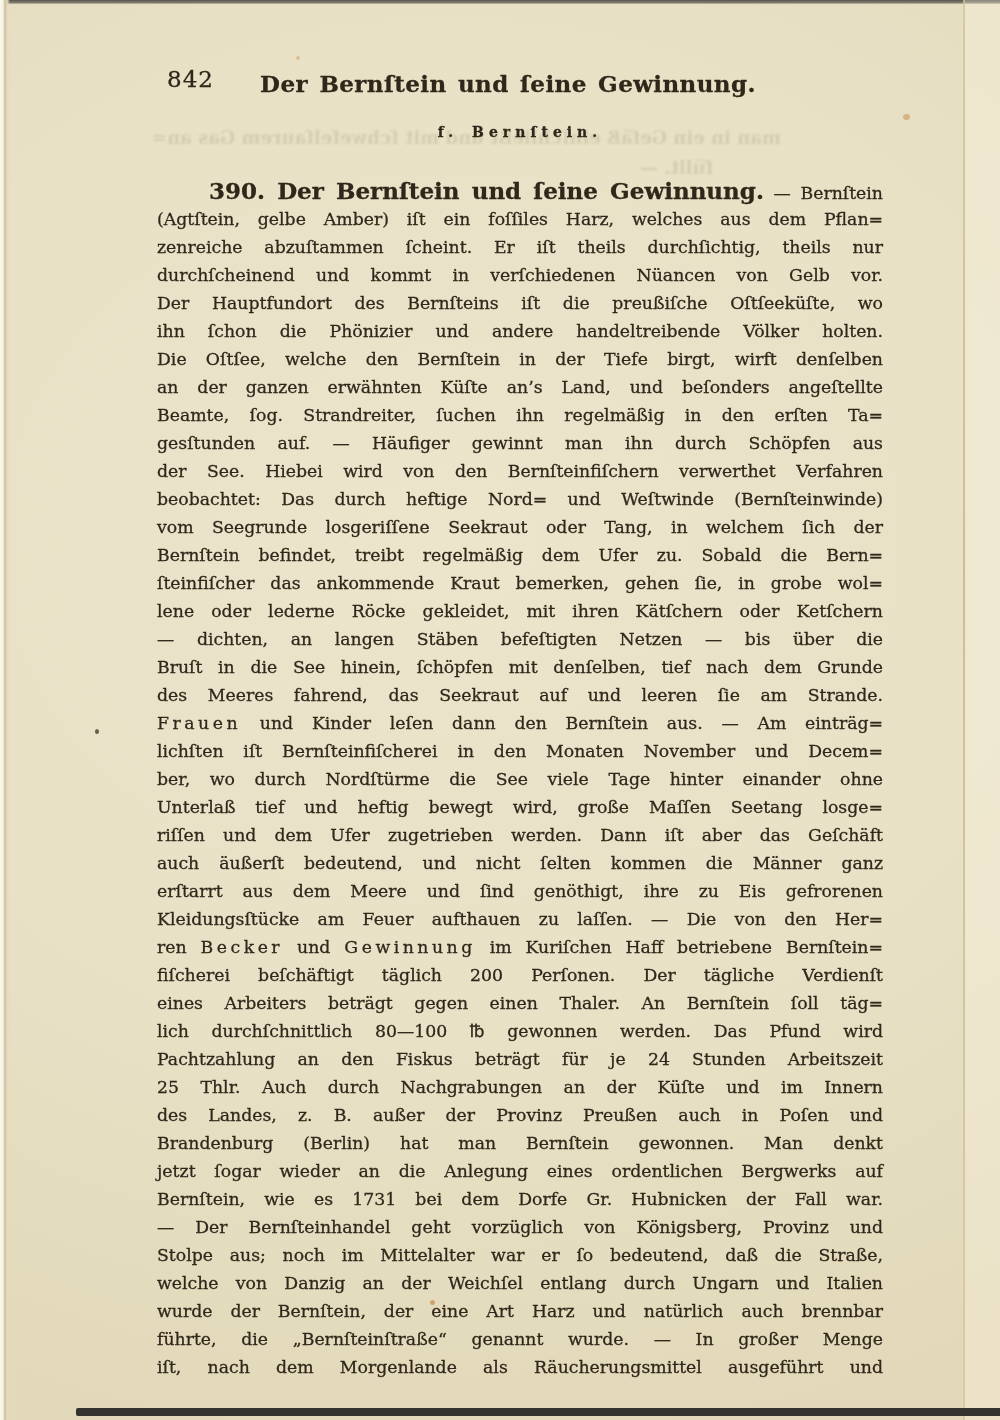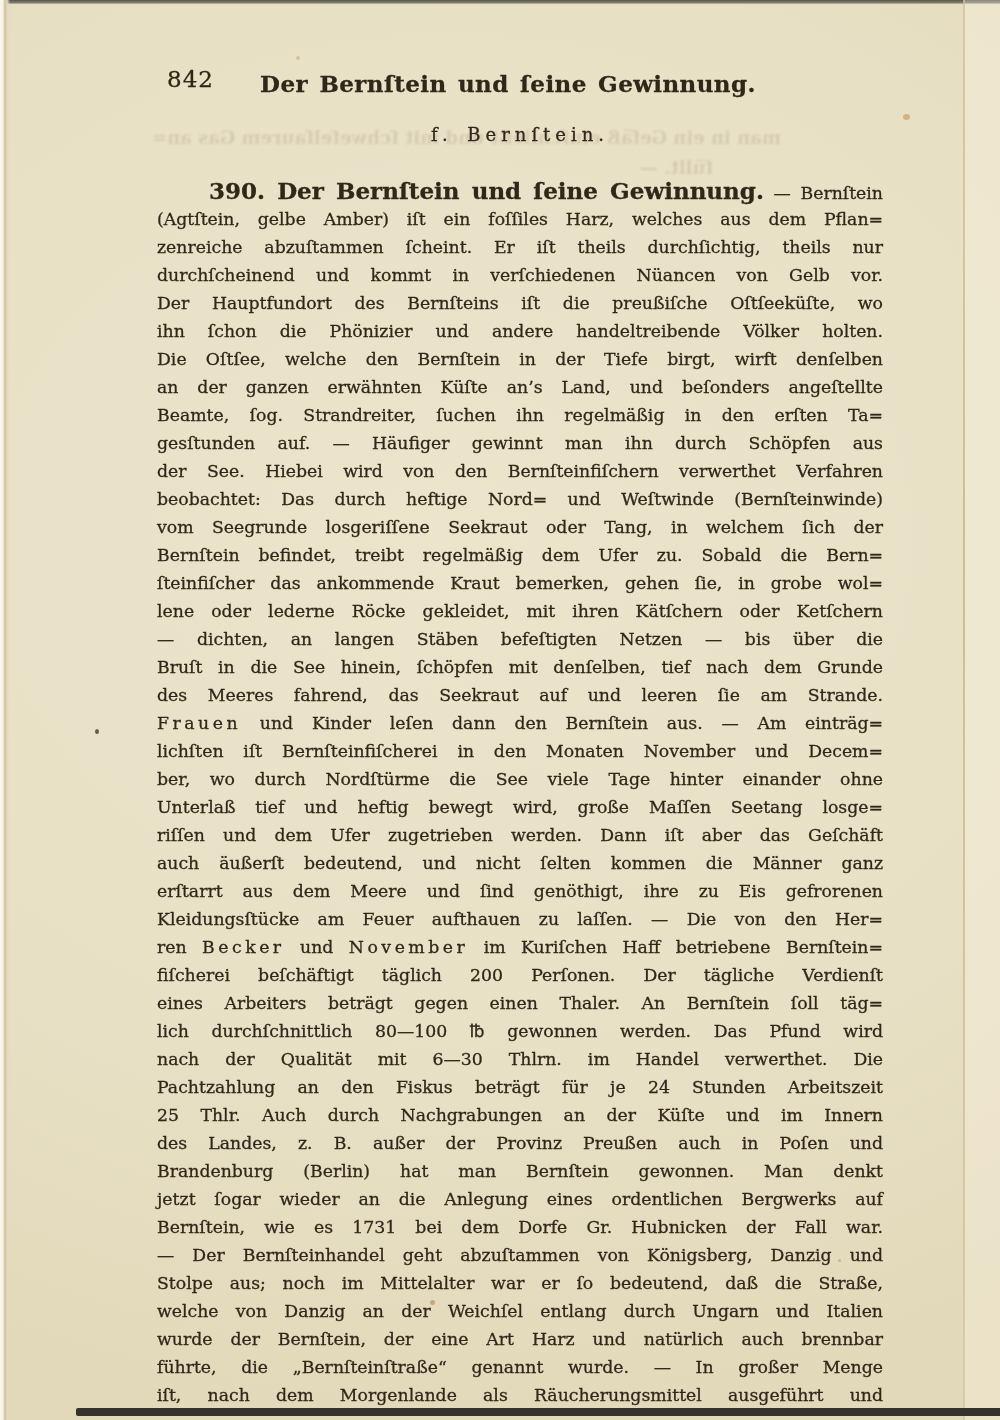--- a/index.html
+++ b/index.html
@@ -38,21 +38,21 @@
   .fox3{left:430px;top:1300px;width:5px;height:5px;background:#c57f3a;opacity:.6;filter:blur(.5px);}
   .fox4{left:838px;top:1259px;width:3px;height:3px;background:#b98a50;opacity:.5;}
   .fox5{left:296px;top:56px;width:4px;height:4px;background:#cf9a58;opacity:.45;filter:blur(.4px);}
   
   .ink{color:#31261a;-webkit-text-stroke:.28px #31261a;}
   .page-head{position:absolute;left:145px;top:66px;width:726px;height:30px;}
   .page-number{position:absolute;left:22px;top:0;font-size:23px;letter-spacing:1px;}
   .running-title{position:absolute;left:0;top:4px;width:100%;text-align:center;
     font-size:23px;word-spacing:3px;letter-spacing:.4px;font-weight:bold;}
   .section-heading{position:absolute;left:157px;top:124px;width:726px;text-align:center;
-    font-size:18px;font-weight:normal;letter-spacing:5px;word-spacing:4px;}
+    font-size:14px;font-weight:bold;letter-spacing:5px;word-spacing:4px;}
   .body-text{position:absolute;left:157px;top:177px;width:726px;}
   .line{
     height:28px;line-height:28px;font-size:17.3px;
     text-align:justify;text-align-last:justify;
     word-spacing:1.5px;
   }
   .line.indent{text-indent:52px;}
   .seg-bold{font-weight:bold;font-size:23px;}
   .seg-spaced{letter-spacing:3.5px;}
 </style>
@@ -106,32 +106,31 @@
       <div class="line"><span>Bruſt in die See hinein, ſchöpfen mit denſelben, tief nach dem Grunde</span></div>
       <div class="line"><span>des Meeres fahrend, das Seekraut auf und leeren ſie am Strande.</span></div>
       <div class="line"><span class="seg-spaced">Frauen</span><span> und Kinder leſen dann den Bernſtein aus. — Am einträg=</span></div>
       <div class="line"><span>lichſten iſt Bernſteinfiſcherei in den Monaten November und Decem=</span></div>
       <div class="line"><span>ber, wo durch Nordſtürme die See viele Tage hinter einander ohne</span></div>
       <div class="line"><span>Unterlaß tief und heftig bewegt wird, große Maſſen Seetang losge=</span></div>
       <div class="line"><span>riſſen und dem Ufer zugetrieben werden. Dann iſt aber das Geſchäft</span></div>
       <div class="line"><span>auch äußerſt bedeutend, und nicht ſelten kommen die Männer ganz</span></div>
       <div class="line"><span>erſtarrt aus dem Meere und ſind genöthigt, ihre zu Eis gefrorenen</span></div>
       <div class="line"><span>Kleidungsſtücke am Feuer aufthauen zu laſſen. — Die von den Her=</span></div>
-      <div class="line"><span>ren </span><span class="seg-spaced">Becker</span><span> und </span><span class="seg-spaced">November</span><span> im Kuriſchen Haff betriebene Bernſtein=</span></div>
+      <div class="line"><span>ren </span><span class="seg-spaced">Becker</span><span> und </span><span class="seg-spaced">Gewinnung</span><span> im Kuriſchen Haff betriebene Bernſtein=</span></div>
       <div class="line"><span>fiſcherei beſchäftigt täglich 200 Perſonen. Der tägliche Verdienſt</span></div>
       <div class="line"><span>eines Arbeiters beträgt gegen einen Thaler. An Bernſtein ſoll täg=</span></div>
       <div class="line"><span>lich durchſchnittlich 80—100 ℔ gewonnen werden. Das Pfund wird</span></div>
-      <div class="line"><span>nach der Qualität mit 6—30 Thlrn. im Handel verwerthet. Die</span></div>
       <div class="line"><span>Pachtzahlung an den Fiskus beträgt für je 24 Stunden Arbeitszeit</span></div>
       <div class="line"><span>25 Thlr. Auch durch Nachgrabungen an der Küſte und im Innern</span></div>
       <div class="line"><span>des Landes, z. B. außer der Provinz Preußen auch in Poſen und</span></div>
       <div class="line"><span>Brandenburg (Berlin) hat man Bernſtein gewonnen. Man denkt</span></div>
       <div class="line"><span>jetzt ſogar wieder an die Anlegung eines ordentlichen Bergwerks auf</span></div>
       <div class="line"><span>Bernſtein, wie es 1731 bei dem Dorfe Gr. Hubnicken der Fall war.</span></div>
-      <div class="line"><span>— Der Bernſteinhandel geht abzuſtammen von Königsberg, Danzig und</span></div>
+      <div class="line"><span>— Der Bernſteinhandel geht vorzüglich von Königsberg, Provinz und</span></div>
       <div class="line"><span>Stolpe aus; noch im Mittelalter war er ſo bedeutend, daß die Straße,</span></div>
       <div class="line"><span>welche von Danzig an der Weichſel entlang durch Ungarn und Italien</span></div>
       <div class="line"><span>wurde der Bernſtein, der eine Art Harz und natürlich auch brennbar</span></div>
       <div class="line"><span>führte, die „Bernſteinſtraße“ genannt wurde. — In großer Menge</span></div>
       <div class="line"><span>iſt, nach dem Morgenlande als Räucherungsmittel ausgeführt und</span></div>
     </div>
 
 </div>
 
 </body></html>

